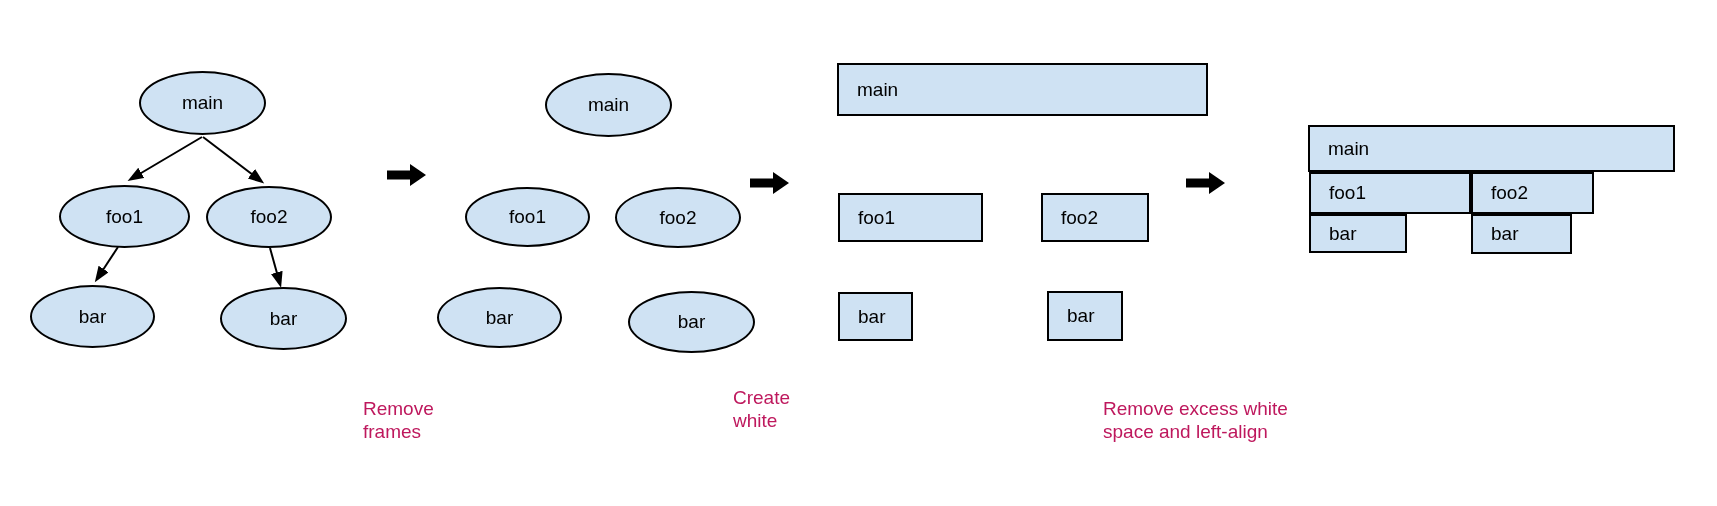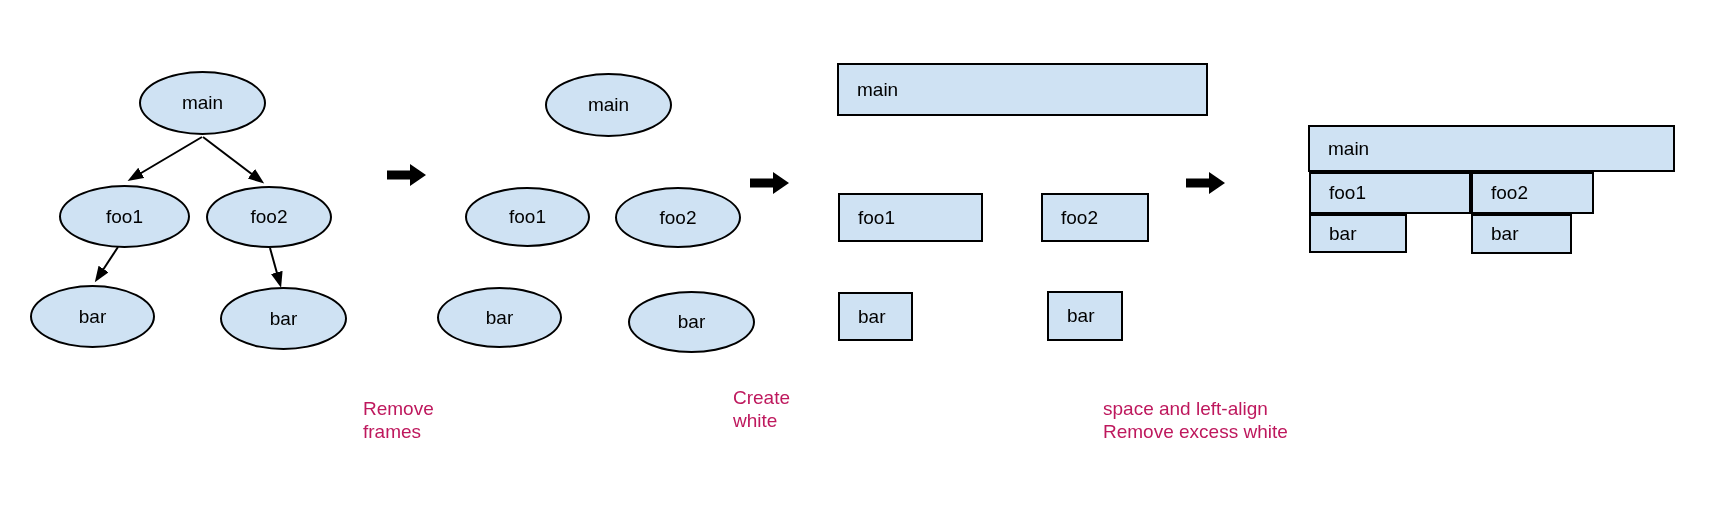--- a/index.html
+++ b/index.html
@@ -136,17 +136,17 @@
 
   <div class="caption caption1">
     <div>Remove</div>
     <div>frames</div>
   </div>
   <div class="caption caption2">
     <div>Create</div>
     <div>white</div>
   </div>
   <div class="caption caption3">
+    <div>Remove excess white</div>
     <div>space and left-align</div>
-    <div>Remove excess white</div>
   </div>
 
 </div>
 
 </body></html>

